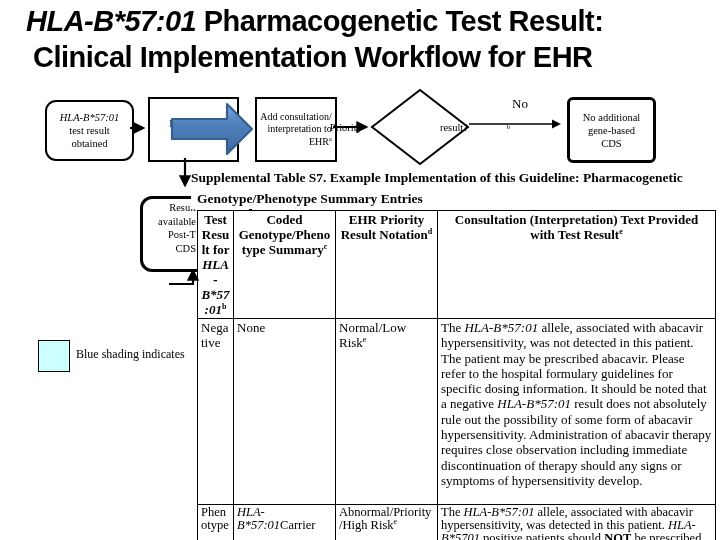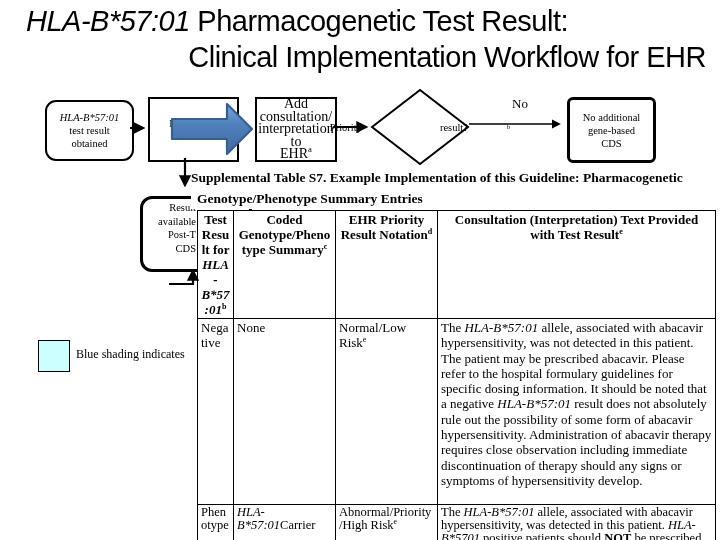--- a/index.html
+++ b/index.html
@@ -7,35 +7,35 @@
     width:720px;height:540px;position:relative;overflow:hidden;background:#ffffff;
     font-family:"Liberation Serif",serif;color:#000;
   }
   .it{font-style:italic}
   .bd{font-weight:bold}
   sup{font-size:0.62em;line-height:0;}
 
   
   .slide-title{
     position:absolute;left:26px;top:3px;width:680px;z-index:5;
-    font-family:"Liberation Sans",sans-serif;font-weight:normal;
+    font-family:"Liberation Sans",sans-serif;font-weight:bold;
     font-size:29px;line-height:36px;letter-spacing:-0.5px;
   }
-  .slide-title .line2{margin-left:7px;text-align:right;}
+  .slide-title .line2{margin-left:7px;}
 
   
   .fbox{
     position:absolute;background:#fff;border:2.5px solid #000;
     display:flex;align-items:center;justify-content:center;text-align:center;
     font-size:10.5px;line-height:13px;z-index:1;
   }
   .rounded{border-radius:11px;}
   #box-test{left:45px;top:100px;width:85px;height:57px;}
   #box-enter{left:148px;top:97px;width:87px;height:61px;}
-  #box-add{left:255px;top:97px;width:78px;height:61px;font-size:14px;line-height:12.5px;}
+  #box-add{left:255px;top:97px;width:78px;height:61px;font-size:10px;line-height:12.5px;text-align:right;}
   #box-nocds{left:567px;top:97px;width:83px;height:60px;border-width:3px;border-radius:6px;}
   #diamond-label{
     position:absolute;left:377px;top:106px;width:86px;height:42px;z-index:5;
     display:flex;align-items:center;justify-content:center;text-align:center;
     font-size:10.5px;line-height:13px;gap:39px;
   }
   #no-label{position:absolute;left:512px;top:96px;z-index:5;font-size:13px;}
 
   
   #result-box{

